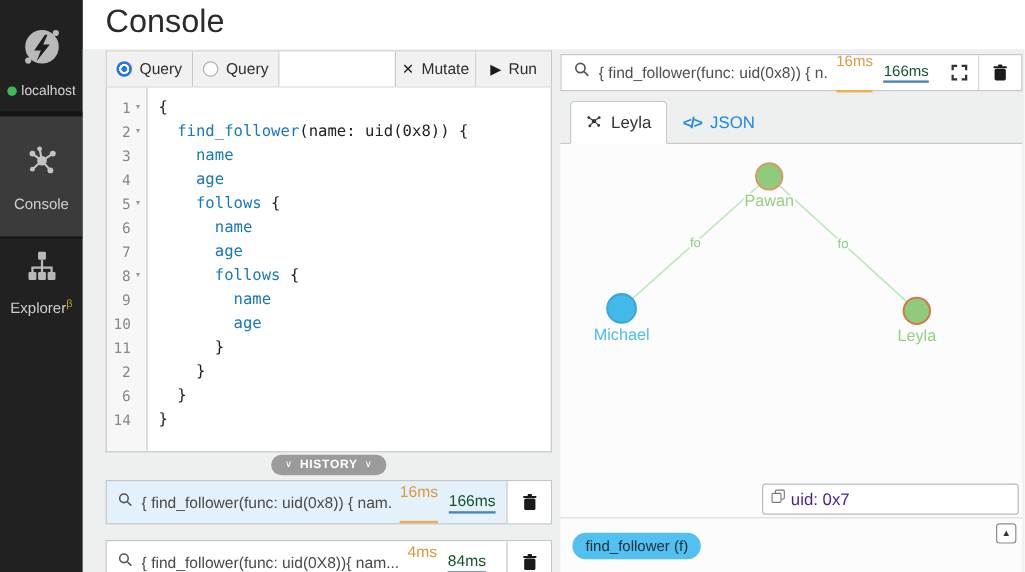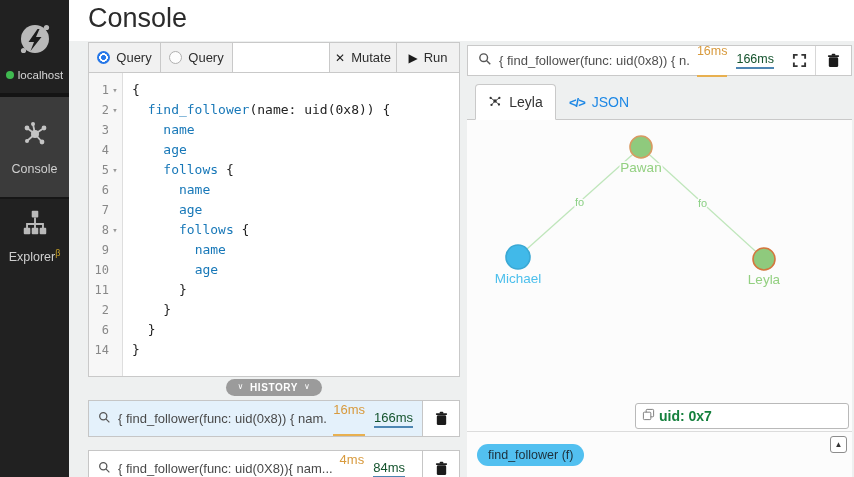--- a/index.html
+++ b/index.html
@@ -81,21 +81,21 @@
   .tab-graph { left:475px; width:81px; background:#fff; border:1px solid #c9c9c9; border-bottom:1px solid #fff;
     border-radius:4px 4px 0 0; color:#333; z-index:3; }
   .tab-json { left:556px; width:86px; color:#1e88e5; }
   .tab-json .code-glyph { font-weight:bold; font-size:13px; letter-spacing:-1px; }
   .tab-strip-line { position:absolute; left:467px; top:119px; width:385px; border-top:1px solid #c9c9c9; z-index:1; }
 
   .graph-area { position:absolute; left:467px; top:120px; width:385px; height:311px; background:#fcfcfc; z-index:2; }
   .graph-svg { position:absolute; left:0; top:0; }
   .node-tooltip { position:absolute; right:3px; bottom:2px; width:214px; height:26px; background:#fff;
     border:1px solid #b9b9b9; border-radius:3px; display:flex; align-items:center; gap:4px; padding:0 6px; }
-  .node-tooltip .tt-text { font-size:14px; color:#15803d;font-weight:bold; }
+  .node-tooltip .tt-text { font-size:14px; color:#4c1d95; }
 
   .legend-bar { position:absolute; left:467px; top:431px; width:385px; height:46px; background:#fcfcfc;
     border-top:1px solid #dcdcdc; z-index:2; }
   .legend-pills { position:absolute; left:10px; top:12px; display:flex; gap:8px; }
   .pill { border-radius:12px; padding:4px 11px; font-size:12.5px; font-weight:500; color:#1d2f3a; cursor:pointer; }
   .collapse-btn { position:absolute; right:5px; top:4px; width:17px; height:17px; border:1px solid #8d8d8d;
     border-radius:3px; background:#fff; display:flex; align-items:center; justify-content:center;
     font-size:8px; color:#333; cursor:pointer; }
 </style>
 </head>

